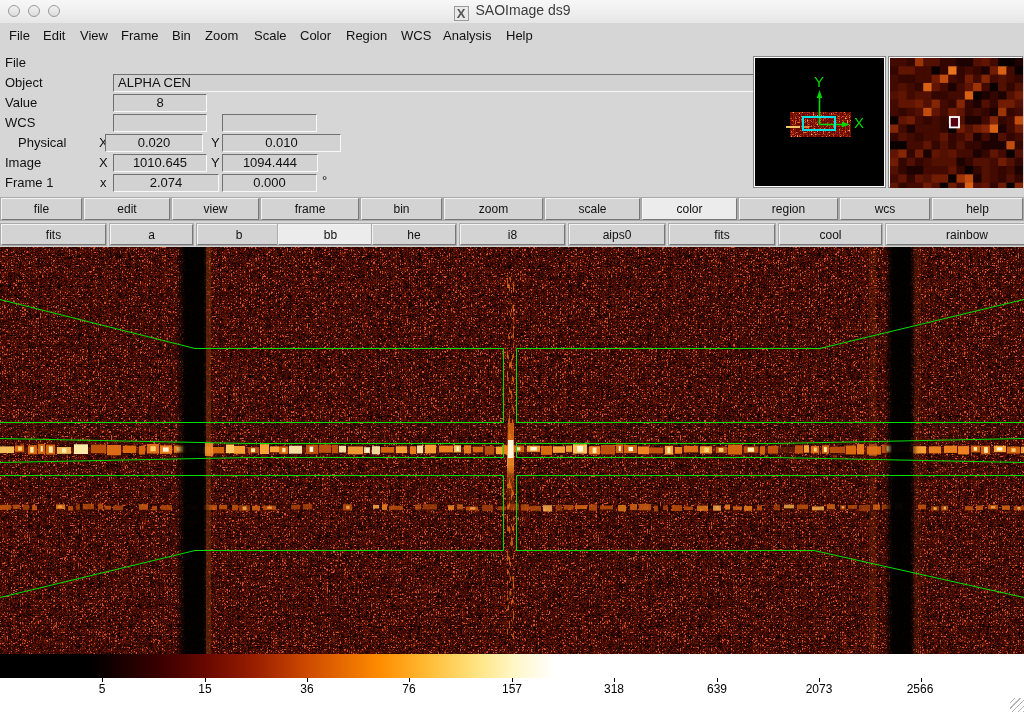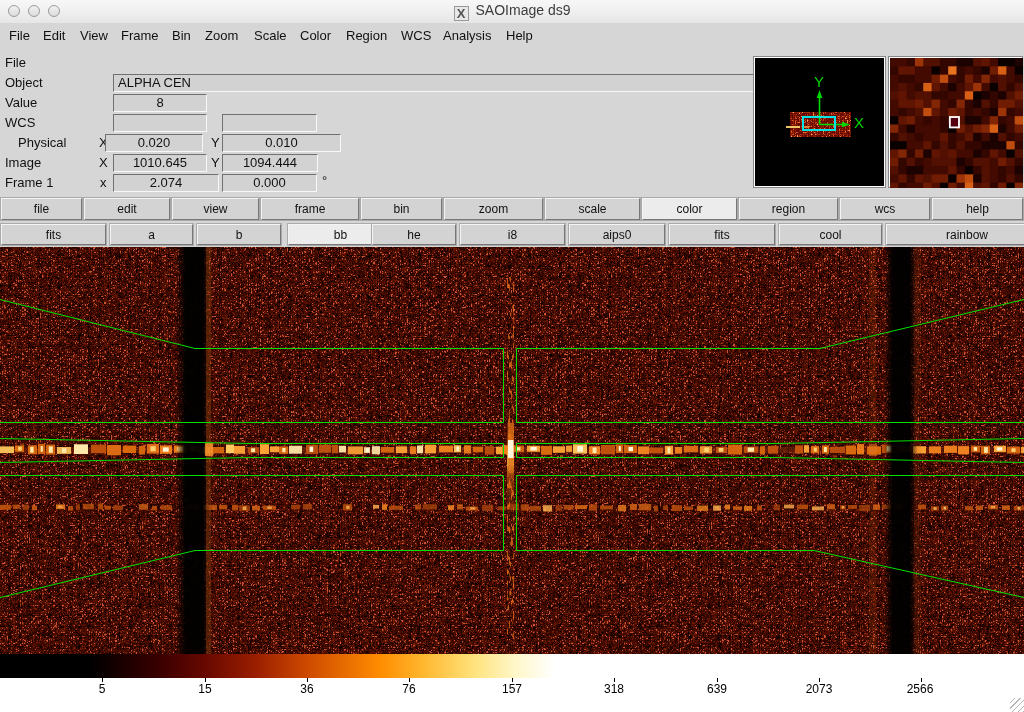--- a/index.html
+++ b/index.html
@@ -400,21 +400,21 @@
   <div class="btn" style="left:545px;width:95px">scale</div>
   <div class="btn hl" style="left:642px;width:95px">color</div>
   <div class="btn" style="left:739px;width:99px">region</div>
   <div class="btn" style="left:840px;width:90px">wcs</div>
   <div class="btn" style="left:932px;width:91px">help</div>
 </div>
 <div id="btnrow2">
   <div class="btn" style="left:1px;width:105px">fits</div>
   <div class="btn" style="left:110px;width:83px">a</div>
   <div class="btn" style="left:197px;width:84px">b</div>
-  <div class="btn hl" style="left:288px;width:105px">bb</div>
+  <div class="btn hl" style="left:278px;width:105px">bb</div>
   <div class="btn" style="left:372px;width:84px">he</div>
   <div class="btn" style="left:460px;width:105px">i8</div>
   <div class="btn" style="left:569px;width:96px">aips0</div>
   <div class="btn" style="left:669px;width:106px">fits</div>
   <div class="btn" style="left:779px;width:103px">cool</div>
   <div class="btn" style="left:886px;width:162px">rainbow</div>
 </div>
 <div id="mainimg">
 <svg width="1024" height="407">
 <defs>

